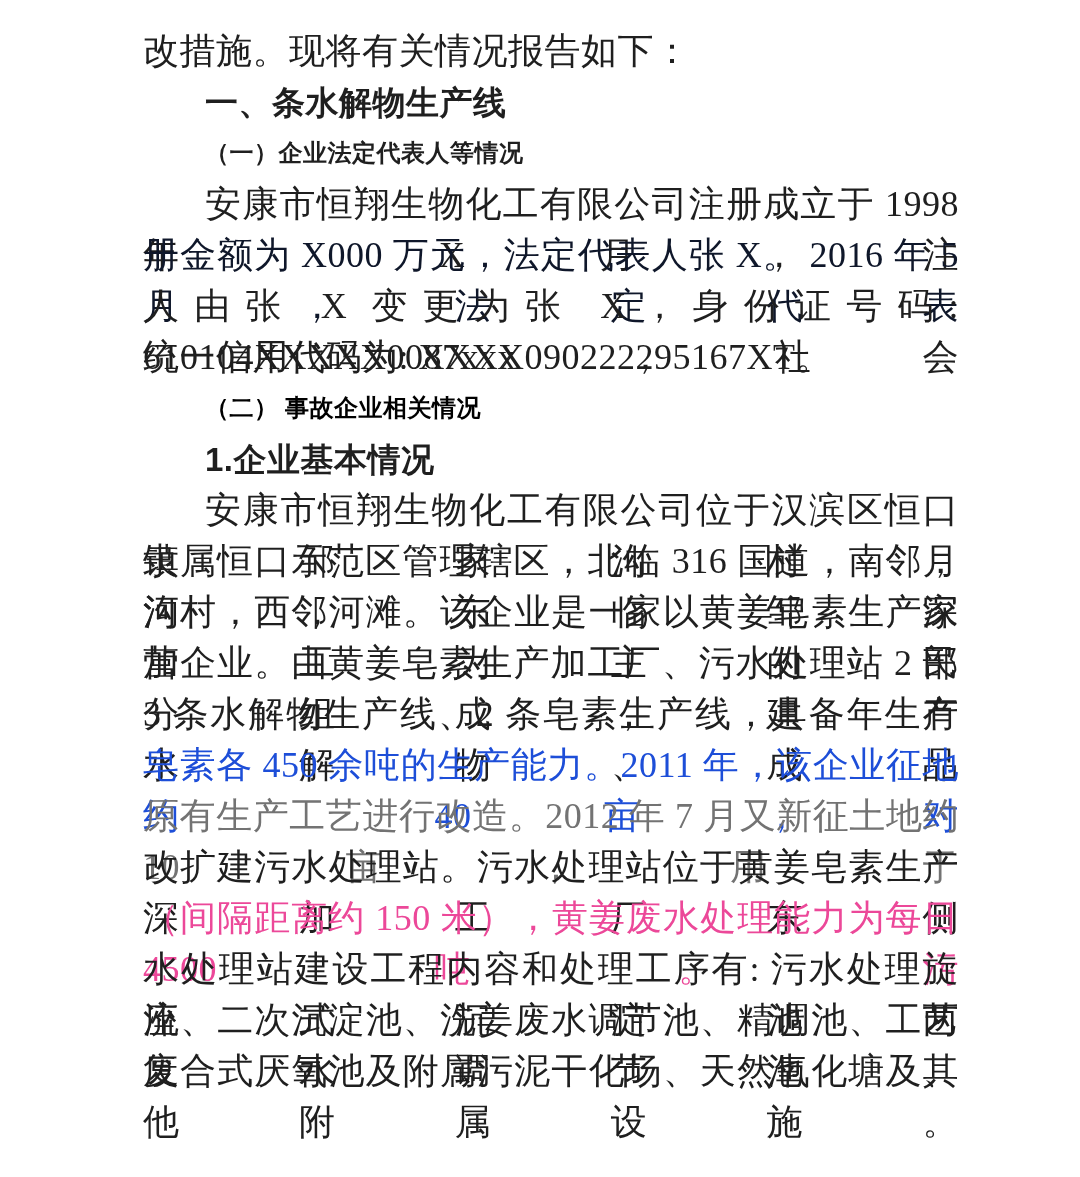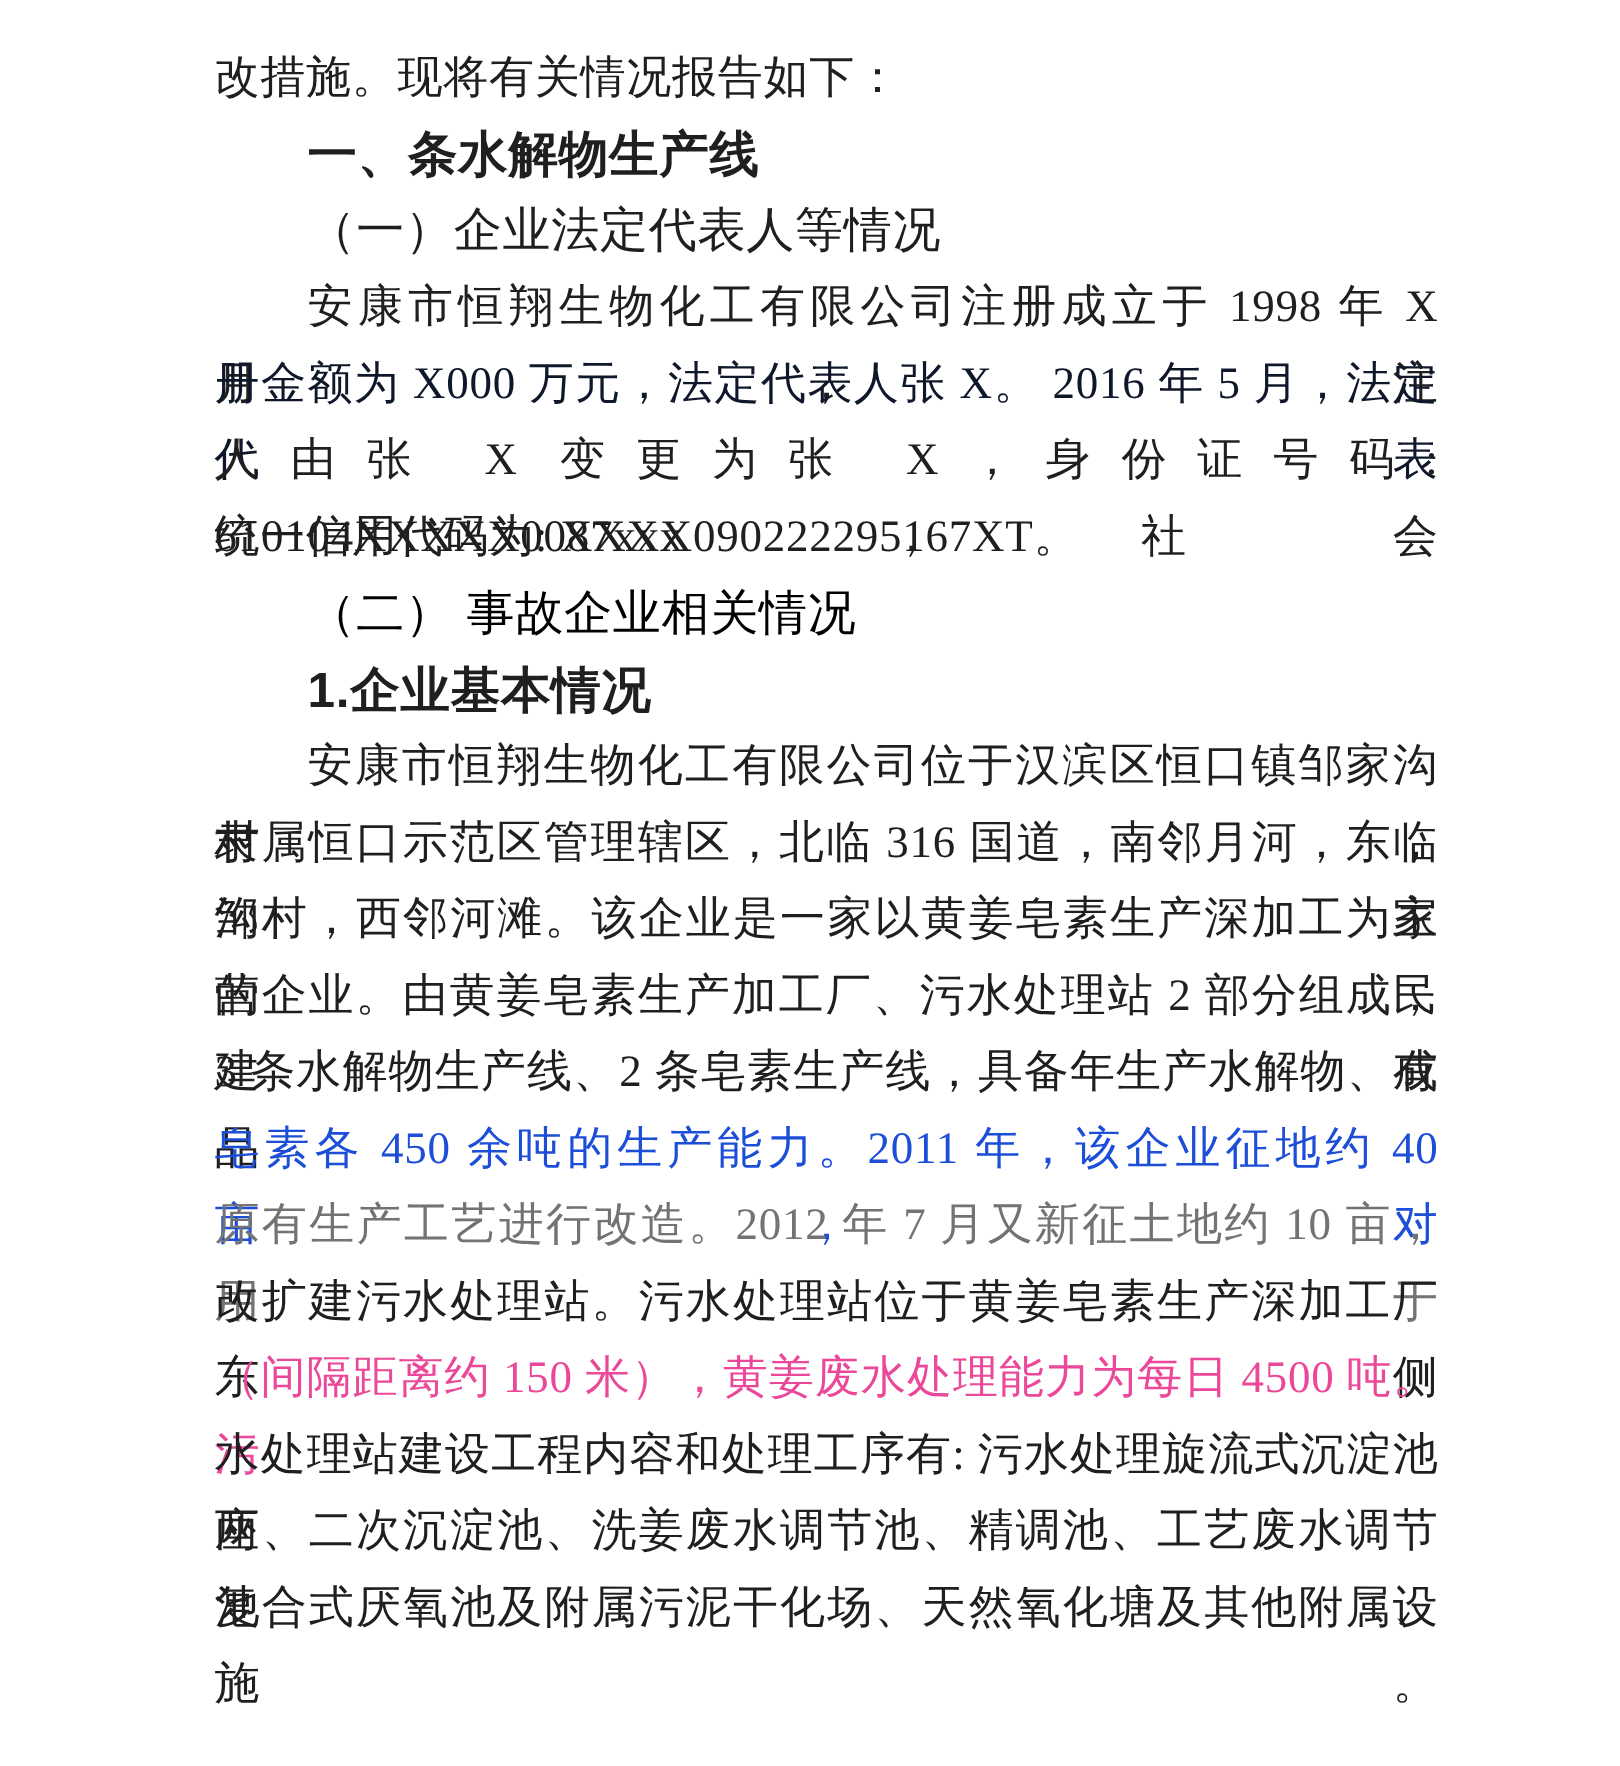--- a/index.html
+++ b/index.html
@@ -15,21 +15,21 @@
     overflow: hidden;
     font-family: "Liberation Serif", "DejaVu Serif", serif;
   }
   .text-column {
     position: absolute;
     left: 143px;
     top: 26px;
     width: 816px;
   }
   .line {
-    font-size: 30px;
+    font-size: 36px;
     line-height: 51px;
     height: 51px;
     color: #1f1f1f;
     white-space: nowrap;
     letter-spacing: 0.5px;
   }
   .line.justify {
     white-space: normal;
     text-align: justify;
     text-align-last: justify;
@@ -42,22 +42,22 @@
     font-family: "Liberation Serif", "DejaVu Serif", serif;
     font-weight: 400;
   }
   .style-heading-hei {
     font-family: "Liberation Sans", "DejaVu Sans", sans-serif;
     font-weight: 700;
     font-size: 33px;
   }
   .style-heading-kai {
     font-family: "Liberation Serif", "DejaVu Serif", serif;
-    font-weight: 400;
-    font-size: 32px;
+    font-weight: 700;
+    font-size: 24px;
   }
 </style>
 </head>
 <body>
 
 <div class="page" style="background: rgb(255, 255, 255);">
   <div class="text-column">
       <div class="line style-body" style="color: rgb(31, 31, 31);">改措施。现将有关情况报告如下：</div>
       <div class="line style-heading-hei indent" style="color: rgb(31, 31, 31);">一、条水解物生产线</div>
       <div class="line style-heading-kai indent" style="color: rgb(31, 31, 31);">（一）企业法定代表人等情况</div>

